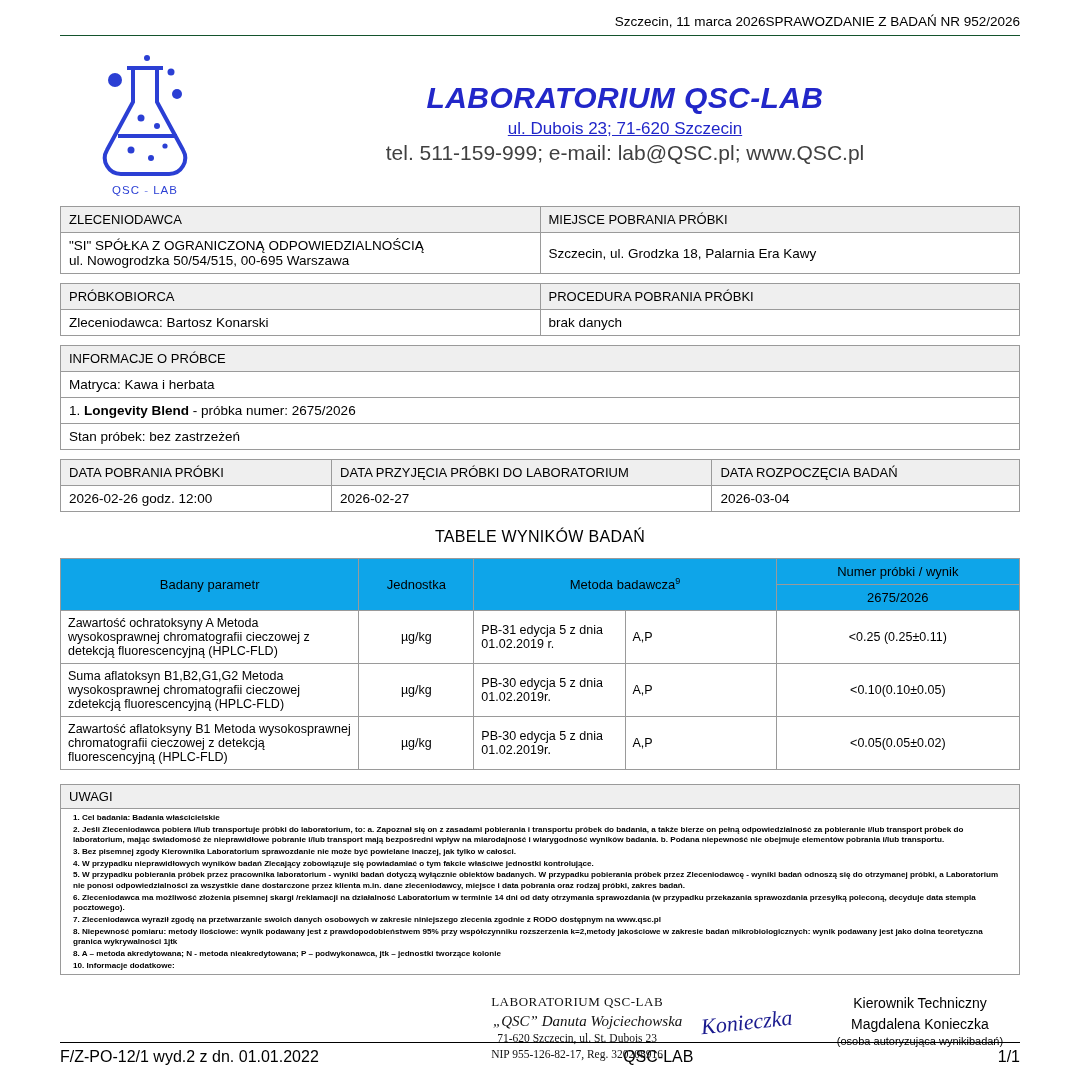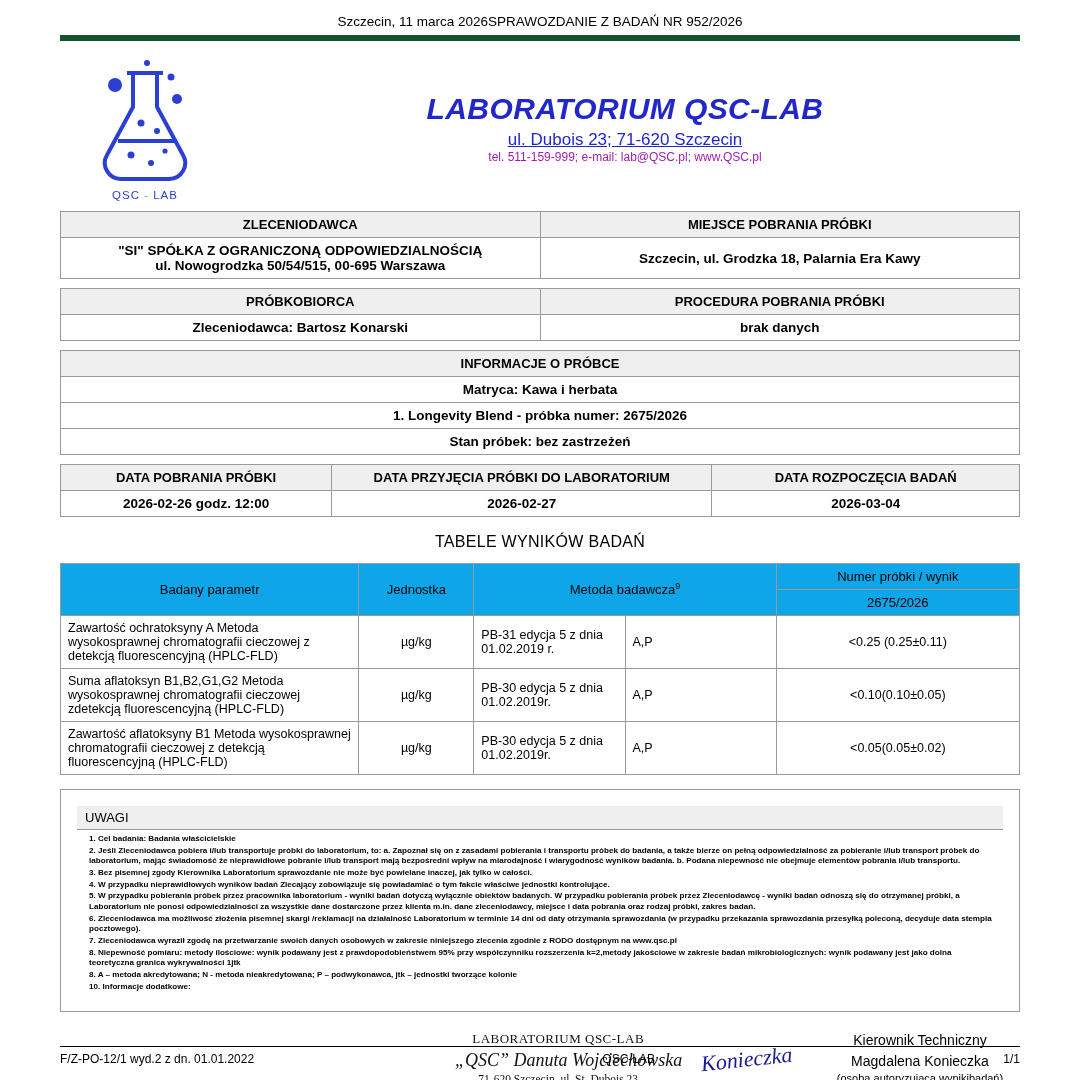--- a/index.html
+++ b/index.html
@@ -18,25 +18,25 @@
   .page {
     width: 1080px;
     height: 1080px;
     box-sizing: border-box;
     padding: 14px 60px 0 60px;
     position: relative;
   }
   
   .topbar {
     display: flex;
-    justify-content: center;
+    justify-content: flex-end;
     align-items: baseline;
     font-size: 13.5px;
     padding-bottom: 6px;
-    border-bottom: 6px solid #14532d;
+    border-bottom: 1px solid #14532d;
   }
   
   .logo-block {
     display: flex;
     align-items: center;
     padding: 14px 0 10px 0;
   }
   .logo-mark {
     width: 170px;
     text-align: center;
@@ -66,36 +66,36 @@
     font-size: 22px;
     font-style: italic;
     color: #1a1a1a;
   }
   .lab-addr {
     font-size: 17px;
     color: #2227c9;
     text-decoration: underline;
   }
   .lab-contact {
-    font-size: 12px;
-    color: #a21caf;
+    font-size: 21px;
+    color: #404040;
   }
   
   table.grid {
     width: 100%;
     border-collapse: collapse;
     font-size: 13.5px;
     table-layout: fixed;
   }
   table.grid td, table.grid th {
     border: 1px solid #9a9a9a;
     padding: 5px 8px;
     vertical-align: middle;
-    text-align: center;
-    font-weight: bold;
+    text-align: left;
+    font-weight: normal;
   }
   .hdr-cell {
     background: #efefef;
     font-size: 13px;
   }
   .spacer { height: 9px; }
   .info-box td { padding: 7px 8px; }
   
   .res-title {
     text-align: center;
@@ -120,21 +120,21 @@
     background: #0ea5e9;
     text-align: center;
     font-size: 13px;
   }
   .c-center { text-align: center; }
   .sup { font-size: 9px; vertical-align: super; }
   
   .notes {
     border: 1px solid #9a9a9a;
     margin-top: 14px;
-    padding: 16px;
+    padding: 0;
   }
   .notes-hd {
     background: #efefef;
     border-bottom: 1px solid #9a9a9a;
     padding: 4px 8px;
     font-size: 13px;
   }
   .notes-body {
     padding: 4px 8px 2px 8px;
     font-size: 8.1px;
@@ -150,21 +150,21 @@
     gap: 18px;
   }
   .stamp {
     text-align: center;
     font-family: "Liberation Serif", serif;
     font-size: 11.5px;
     line-height: 1.35;
     color: #111;
   }
   .stamp .s1 { font-size: 13px; letter-spacing: 0.5px; }
-  .stamp .s2 { font-style: italic; font-size: 18px; margin-left: 21px; }
+  .stamp .s2 { font-style: italic; font-size: 15px; margin-left: 21px; }
   .signature {
     font-family: "Liberation Serif", serif;
     font-style: italic;
     font-size: 22px;
     color: #1b1b8f;
     transform: rotate(-6deg);
     padding: 16px 10px 0 0;
     white-space: nowrap;
   }
   .approver {
@@ -179,21 +179,21 @@
   
   .bottombar {
     position: absolute;
     left: 60px;
     right: 60px;
     bottom: 14px;
     border-top: 1px solid #000;
     padding-top: 5px;
     display: flex;
     justify-content: space-between;
-    font-size: 12px;
+    font-size: 16px;
   }
   .bottombar .mid { flex: 1; text-align: center; }
 </style>
 </head>
 <body>
 
 <div class="page">
 
   <div class="topbar">
     <div>Szczecin, 11 marca 2026</div>

